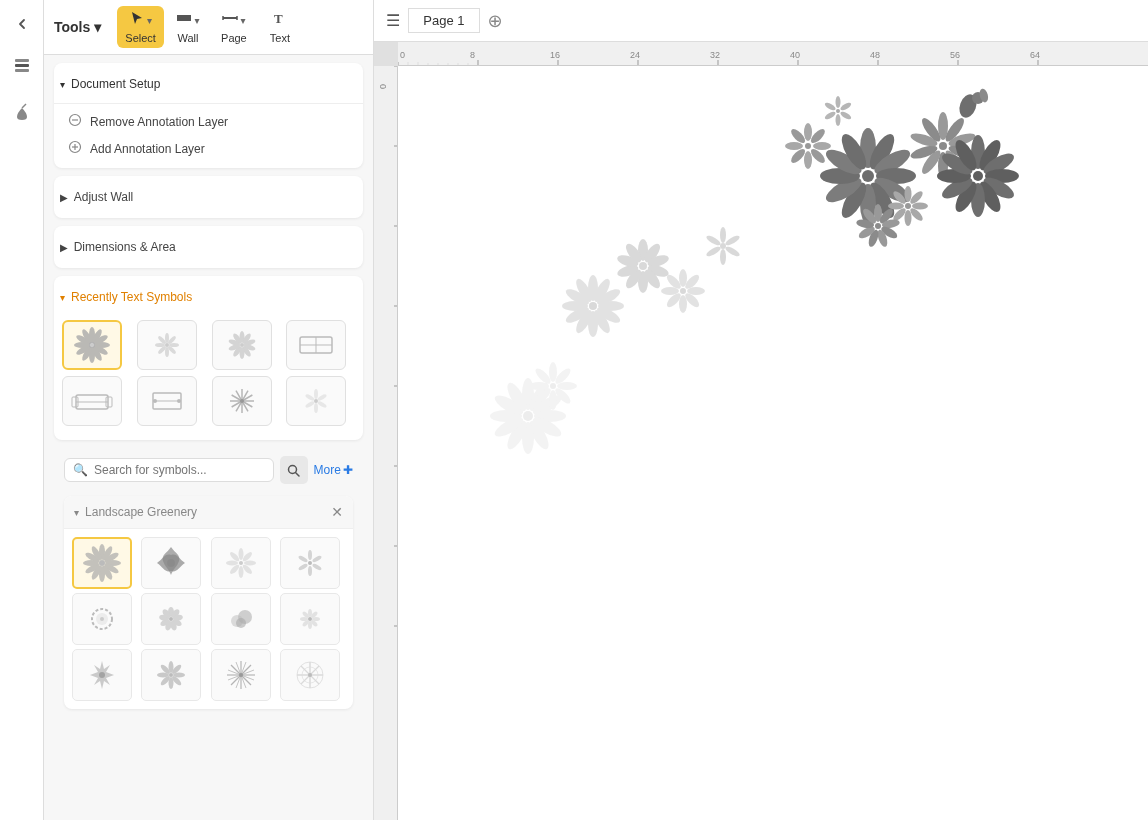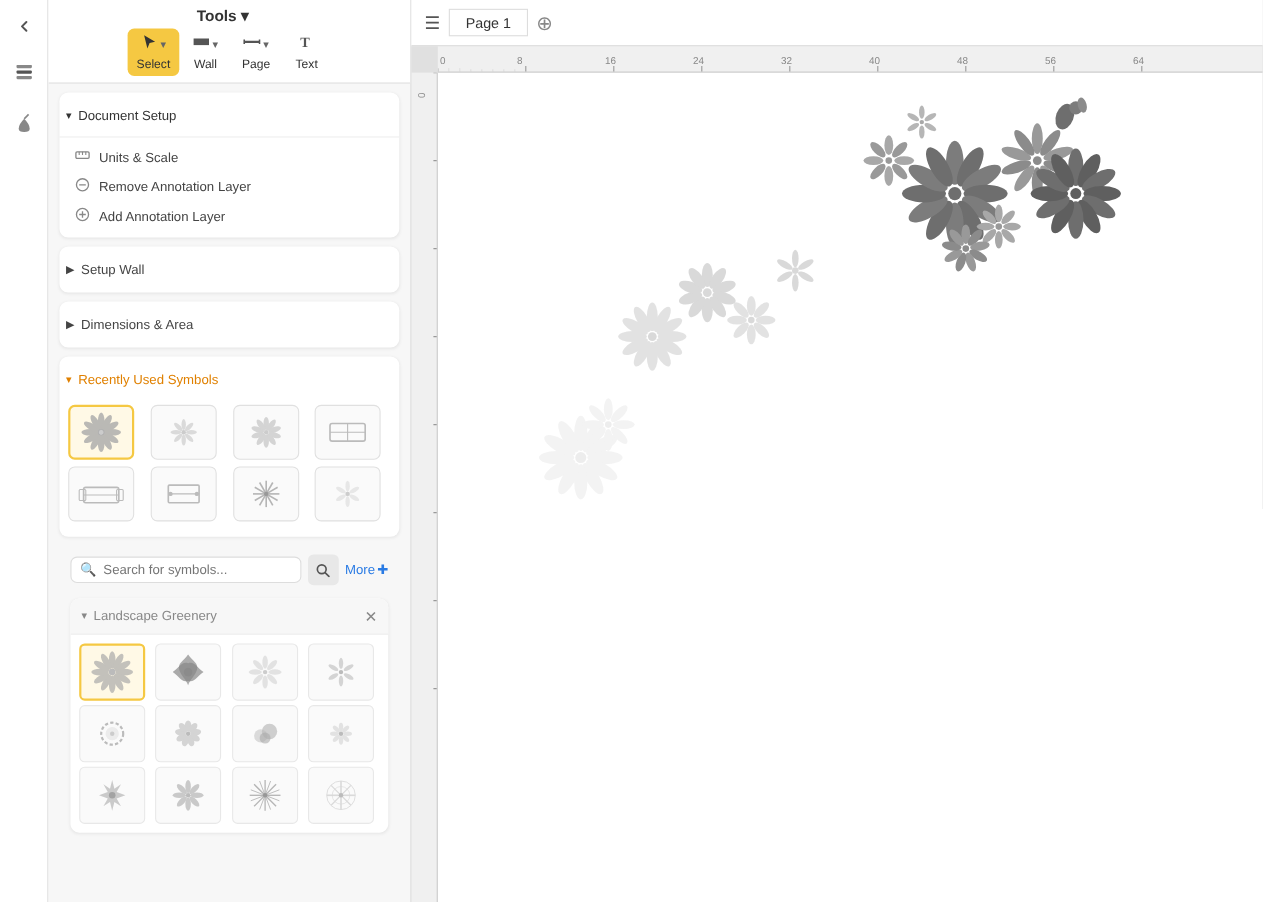--- a/index.html
+++ b/index.html
@@ -33,21 +33,20 @@
     }
 
     
     .toolbar {
       background: #fff;
       border-bottom: 1px solid #ddd;
       padding: 6px 10px;
       display: flex;
       align-items: center;
       gap: 4px;
-      flex-direction: column;
     }
     .toolbar-title {
       font-size: 14px;
       font-weight: 600;
       color: #333;
       display: flex; align-items: center; gap: 4px;
       margin-right: 12px;
     }
     .tool-group {
       display: flex; align-items: center; gap: 2px;
@@ -335,31 +334,20 @@
 
     <div class="section-card">
       <div class="section-header expanded">
         <span class="section-chevron">▾</span>
         <span>Document Setup</span>
       </div>
       <div class="section-divider"></div>
       <div class="sub-item">
         <span class="sub-item-icon">
           <svg width="14" height="14" viewBox="0 0 14 14" fill="none">
-              <rect x="1" y="4" width="12" height="6" rx="1" stroke="#888" stroke-width="1.2" fill="none"></rect>
-              <line x1="4" y1="4" x2="4" y2="7" stroke="#888" stroke-width="1"></line>
-              <line x1="7" y1="4" x2="7" y2="7" stroke="#888" stroke-width="1"></line>
-              <line x1="10" y1="4" x2="10" y2="7" stroke="#888" stroke-width="1"></line>
-            </svg>
-        </span>
-        <span>Units &amp; Scale</span>
-      </div>
-      <div class="sub-item">
-        <span class="sub-item-icon">
-          <svg width="14" height="14" viewBox="0 0 14 14" fill="none">
               <circle cx="7" cy="7" r="5.5" stroke="#888" stroke-width="1.2" fill="none"></circle>
               <line x1="4" y1="7" x2="10" y2="7" stroke="#888" stroke-width="1.2"></line>
             </svg>
         </span>
         <span>Remove Annotation Layer</span>
       </div>
       <div class="sub-item">
         <span class="sub-item-icon">
           <svg width="14" height="14" viewBox="0 0 14 14" fill="none">
               <circle cx="7" cy="7" r="5.5" stroke="#888" stroke-width="1.2" fill="none"></circle>
@@ -367,35 +355,35 @@
               <line x1="4" y1="7" x2="10" y2="7" stroke="#888" stroke-width="1.2"></line>
             </svg>
         </span>
         <span>Add Annotation Layer</span>
       </div>
     </div>
 
     <div class="section-card">
       <div class="section-header">
         <span class="section-chevron">▶</span>
-        <span>Setup Wall</span>
+        <span>Adjust Wall</span>
       </div>
     </div>
 
     <div class="section-card">
       <div class="section-header">
         <span class="section-chevron">▶</span>
         <span>Dimensions &amp; Area</span>
       </div>
     </div>
 
     <div class="section-card">
       <div class="section-header orange">
         <span class="section-chevron">▾</span>
-        <span>Recently Used Symbols</span>
+        <span>Recently Text Symbols</span>
       </div>
       <div class="symbols-grid">
 
         <div class="symbol-thumb selected">
           <svg width="44" height="40" viewBox="0 0 44 40">
             <g transform="translate(22,20)">
               <circle cx="0" cy="0" r="3" fill="#ccc"></circle>
 
               <g opacity="0.8">
                 <ellipse cx="0" cy="-10" rx="3" ry="8" fill="#aaa" transform="rotate(0)"></ellipse>

